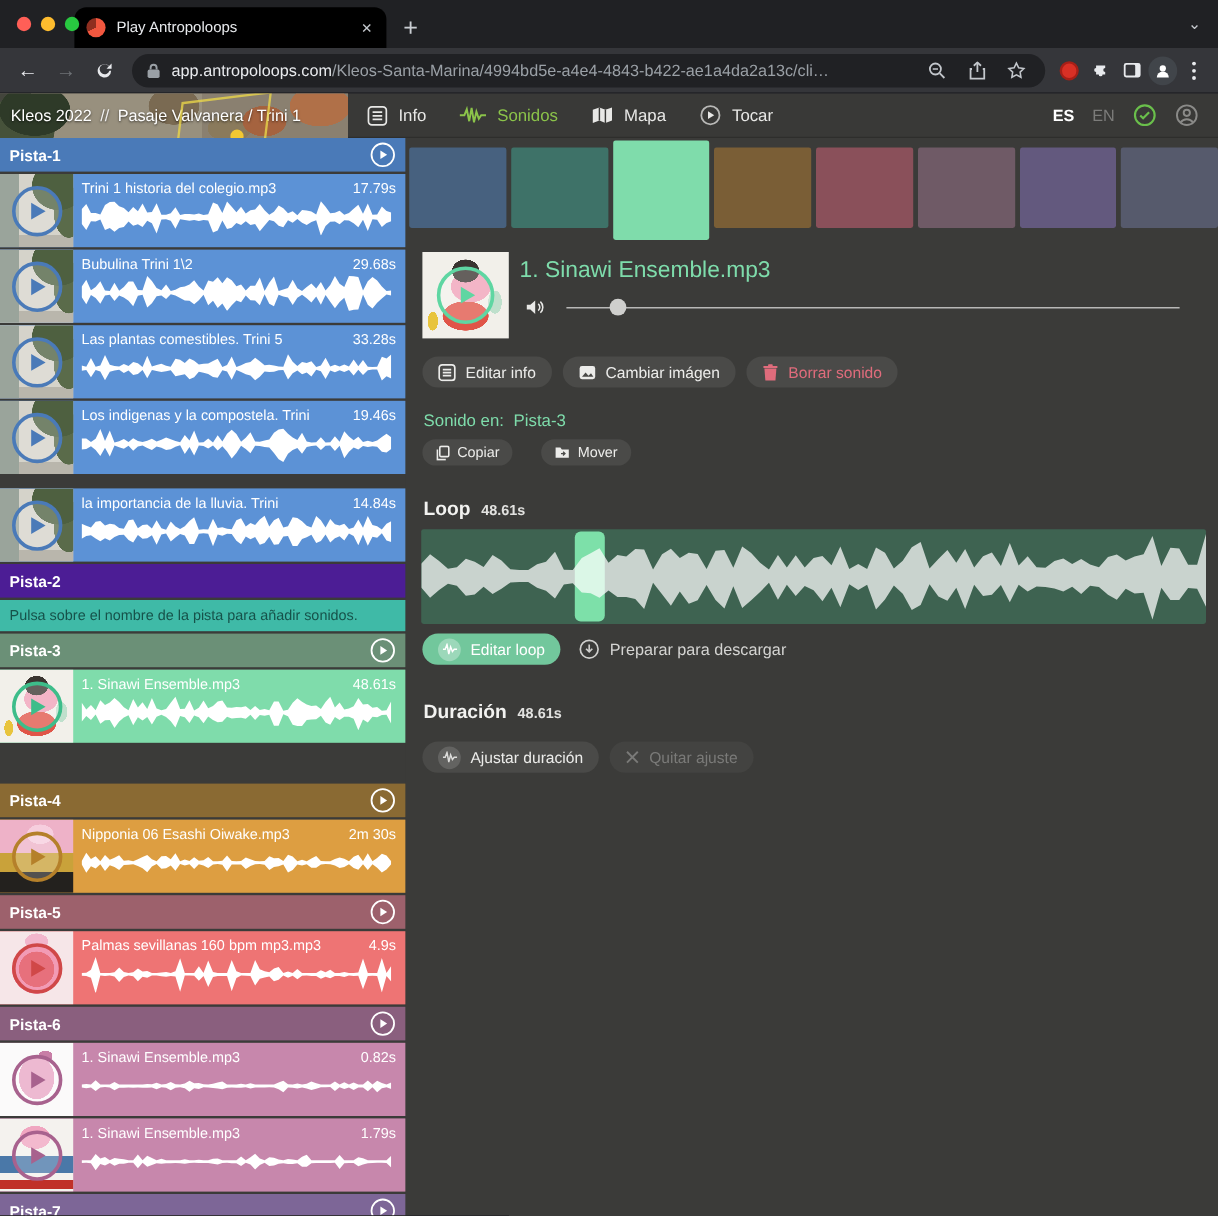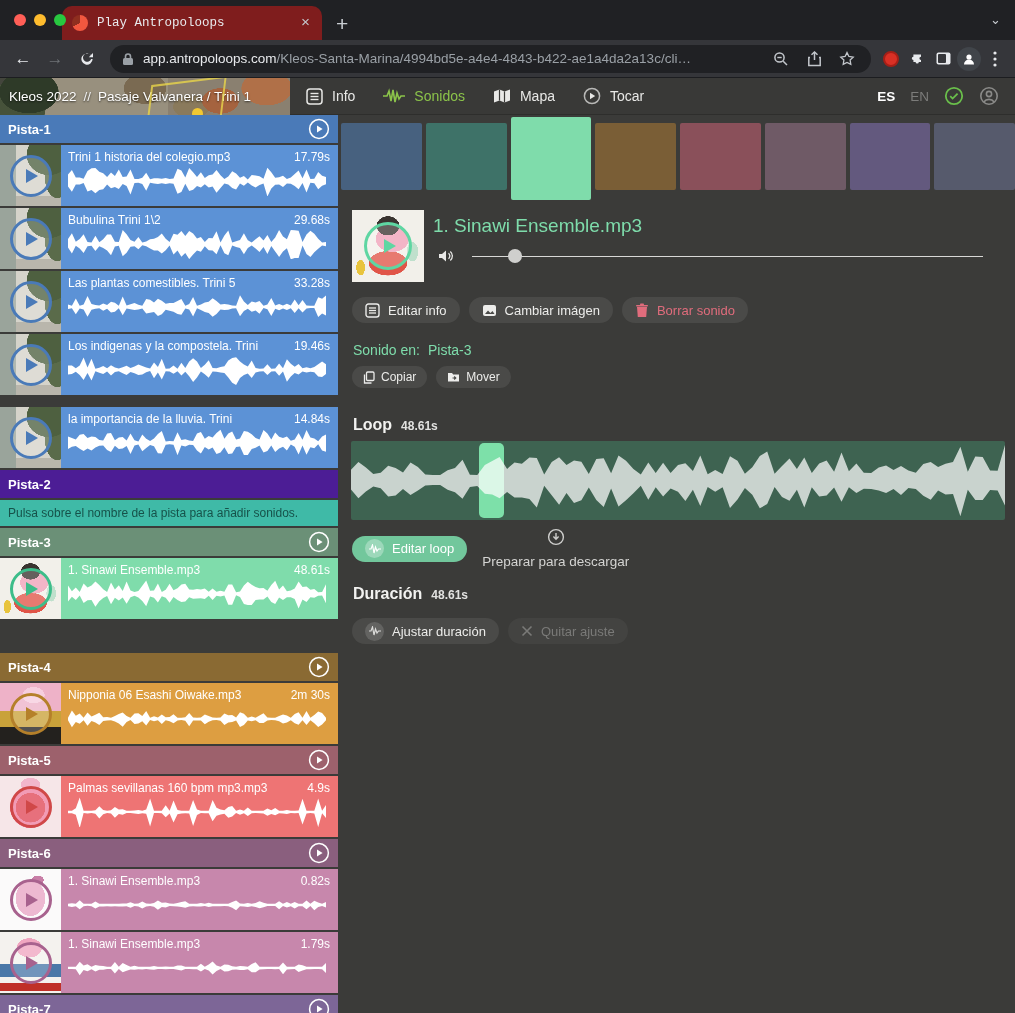--- a/index.html
+++ b/index.html
@@ -3,22 +3,22 @@
 <meta charset="utf-8">
 <style>
   html,body{margin:0;padding:0;background:#202124;}
   .screen{width:1015px;height:1013px;position:relative;overflow:hidden;
     font-family:"Liberation Sans",sans-serif;background:#3b3b39;
     -webkit-font-smoothing:antialiased;}
   
   .tabstrip{height:40px;background:#202124;display:flex;align-items:flex-end;position:relative;}
   .lights{display:flex;gap:8px;align-items:center;position:absolute;left:14px;top:14px;}
   .light{width:12px;height:12px;border-radius:50%;}
-  .tab{margin-left:62px;height:34px;width:240px;background:#7f1d1d;border-radius:10px 10px 0 0;
-    display:flex;align-items:center;padding:0 10px;gap:9px;font-family:Liberation Mono, monospace;}
+  .tab{margin-left:62px;height:34px;width:240px;background:#000000;border-radius:10px 10px 0 0;
+    display:flex;align-items:center;padding:0 10px;gap:9px;}
   .favicon{width:16px;height:16px;border-radius:50%;
     background:conic-gradient(#f2573f 0 68%, #8f2e1f 68% 100%);flex:none;}
   .tab-title{flex:1;color:#e8eaed;font-size:12.5px;white-space:nowrap;overflow:hidden;}
   .tab-close{color:#c3c7cc;font-size:15px;line-height:1;cursor:default;padding:2px;}
   .newtab{color:#c9cdd2;font-size:21px;margin:0 0 6px 14px;line-height:1;}
   .tab-chevron{position:absolute;right:14px;top:12px;color:#c9cdd2;font-size:13px;}
   .toolbar{height:37px;background:#35363a;display:flex;align-items:center;padding:0 8px;gap:2px;
     border-bottom:1px solid #1c1d20;}
   .nav-ic{width:30px;height:30px;display:flex;align-items:center;justify-content:center;
     color:#e8eaed;font-size:17px;border-radius:50%;flex:none;}
@@ -124,29 +124,29 @@
   .pill.small{height:22px;font-size:12px;padding:0 11px;gap:6px;}
   .pill.danger{color:#e06c7c;}
   .pill.mint{background:#72c79c;color:#fff;}
   .pill.disabled{background:#434341;color:#7a7a78;}
   .pill .ic{display:flex;flex:none;}
   .ic-circle{width:19px;height:19px;border-radius:50%;background:rgba(255,255,255,.3);
     display:flex;align-items:center;justify-content:center;flex:none;}
   .d-buttons{position:absolute;left:14px;top:182px;display:flex;gap:9px;}
   .d-soundin{position:absolute;left:15px;top:227px;font-size:14px;color:#7edcab;}
   .d-soundin .link{margin-left:8px;}
-  .d-copymove{position:absolute;left:14px;top:251px;display:flex;gap:9px;}
+  .d-copymove{position:absolute;left:14px;top:251px;display:flex;gap:24px;}
   .sec-head{font-size:16px;font-weight:bold;color:#f2f2f0;}
   .sec-val{font-size:12px;font-weight:bold;color:#e2e2e0;margin-left:9px;}
   .d-loop-head{position:absolute;left:15px;top:301px;}
   .d-looppanel{position:absolute;left:13px;top:326px;width:654px;height:79px;background:#3e6351;
     border-radius:2px;overflow:hidden;}
   .loop-band{position:absolute;left:128px;top:2px;width:25px;height:75px;background:#7de0a9;border-radius:5px;}
   .d-loopbtns{position:absolute;left:14px;top:413px;display:flex;align-items:center;gap:15px;}
-  .text-btn{display:flex;align-items:center;gap:8px;color:#d4d4d2;font-size:13.5px;flex-direction:column;}
+  .text-btn{display:flex;align-items:center;gap:8px;color:#d4d4d2;font-size:13.5px;}
   .d-dur-head{position:absolute;left:15px;top:470px;}
   .d-durbtns{position:absolute;left:14px;top:503px;display:flex;gap:9px;}
 </style>
 </head>
 <body>
 
 <div class="screen">
 
   <div class="tabstrip">
     <div class="lights">

